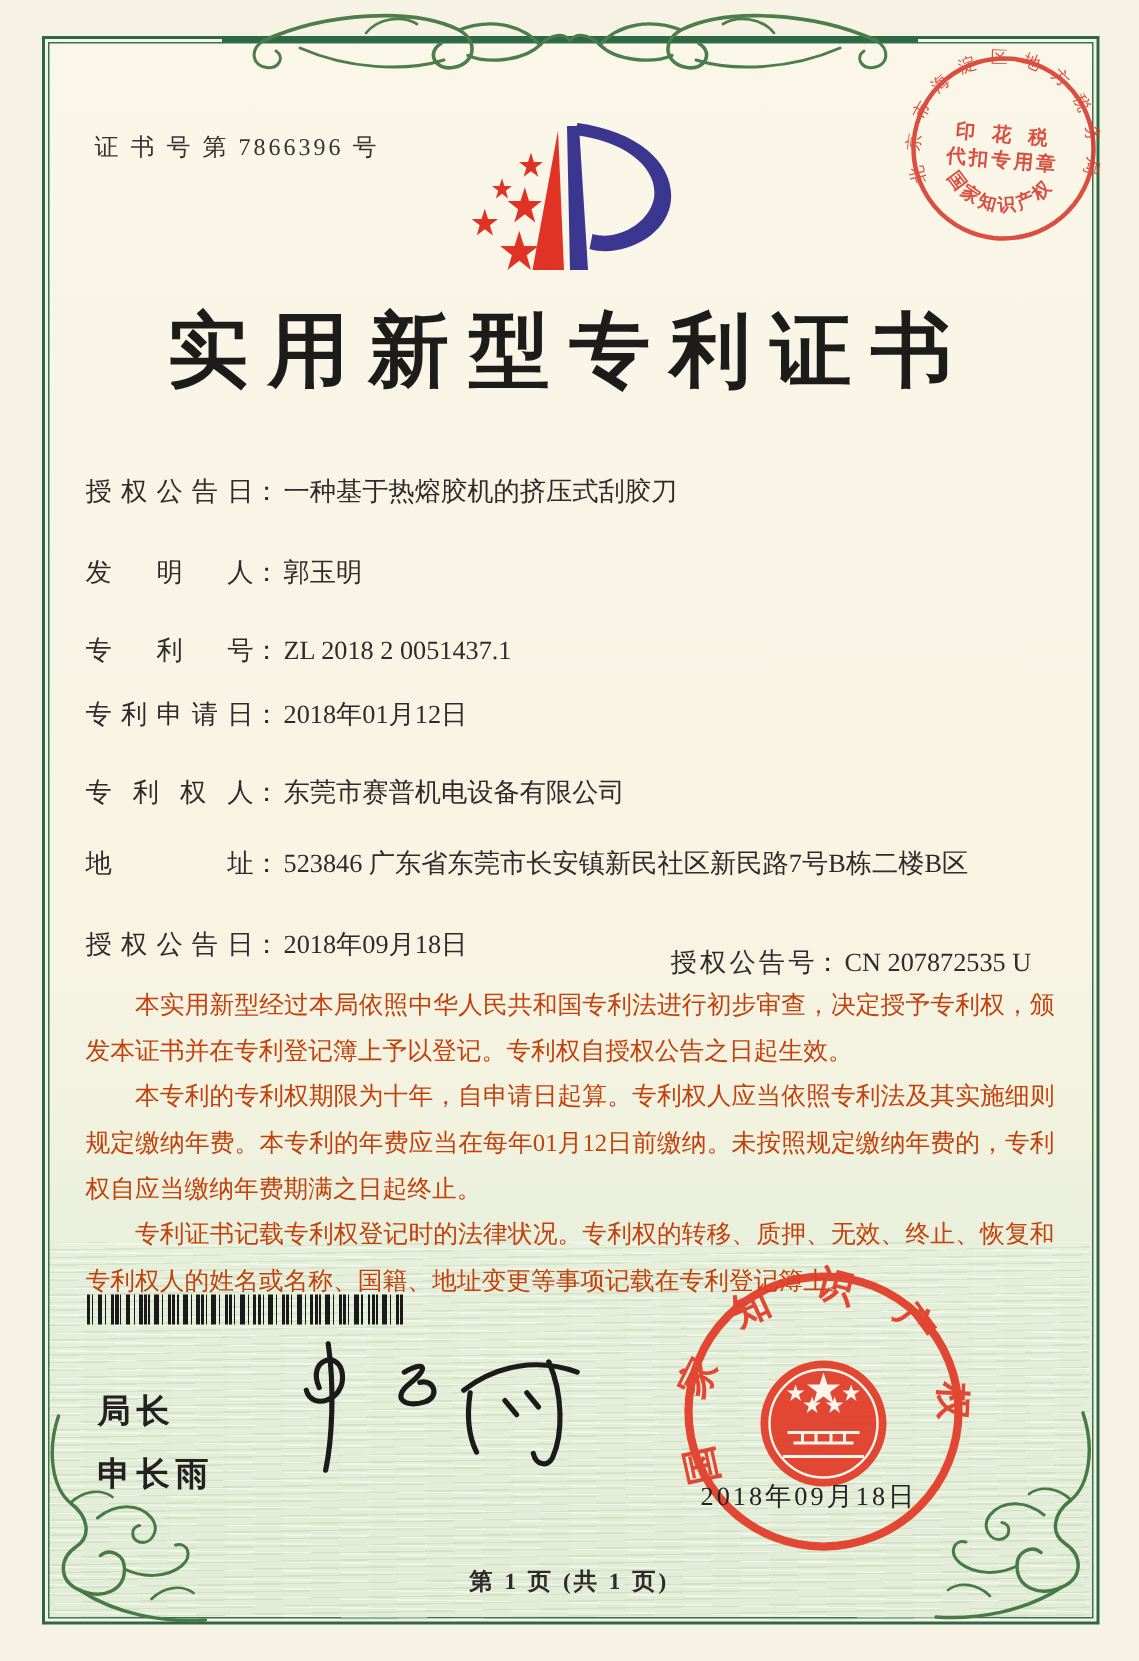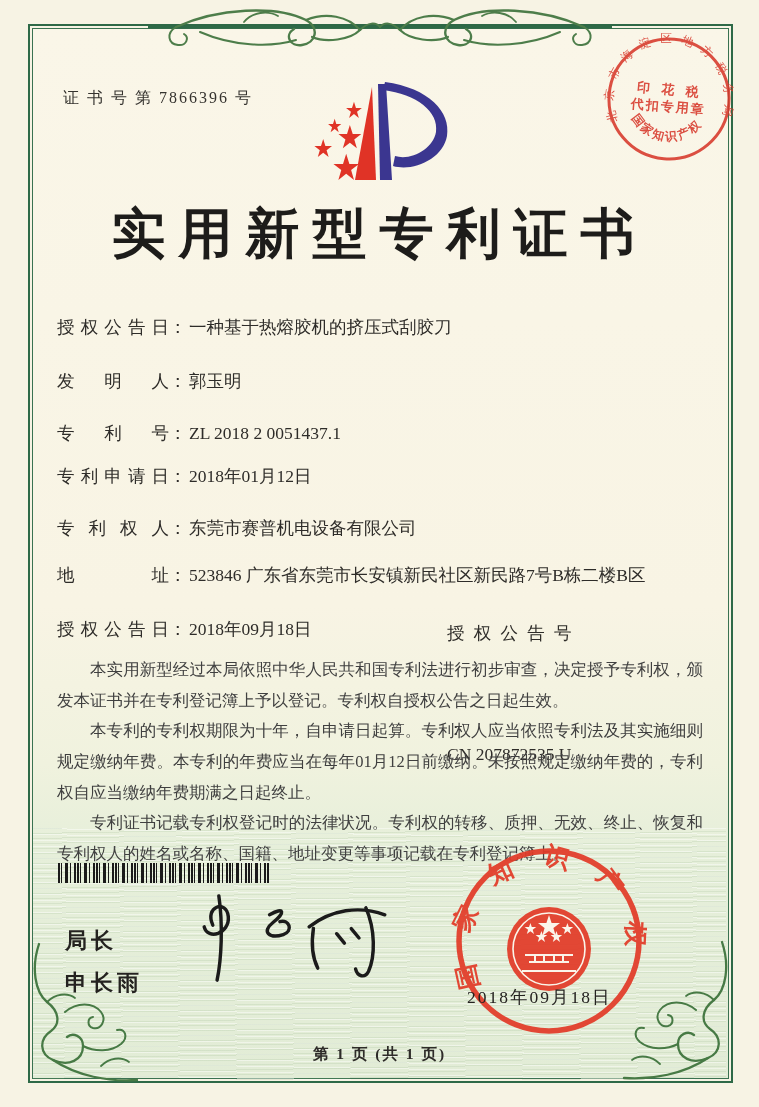--- a/index.html
+++ b/index.html
@@ -25,25 +25,25 @@
 
   .stamp-top { position:absolute; left:546px; top:33px; width:132px; height:132px; transform:rotate(5deg); opacity:.88; }
 
   .title { position:absolute; left:0; top:198px; width:645px; text-align:center;
            font-size:54px; font-weight:700; letter-spacing:13px; color:#1d1c1a; }
 
   .row { position:absolute; left:0; width:645px; display:flex; font-size:17.5px; line-height:1.45; }
   .fl { flex:0 0 112px; text-align:justify; text-align-last:justify; }
   .fc { flex:0 0 20px; }
   .fv { flex:1 1 auto; max-width:500px; }
-  .grant-right { position:absolute; left:390px; top:4px; display:flex;flex-direction:column; }
+  .grant-right { position:absolute; left:390px; top:12px; display:flex; }
   .grant-right .fl { flex:0 0 96px; }
 
   .paras { position:absolute; left:0; top:655px; width:646px; font-size:16.5px;
-           line-height:1.86; text-align:justify; color:#404040; }
+           line-height:1.86; text-align:justify; color:#c2410c; }
   .paras p { text-indent:2em; }
 
   .barcode { position:absolute; left:1px; top:863px; width:212px; height:20px;
      background:repeating-linear-gradient(90deg,
        #1a1a1a 0 2px, rgba(0,0,0,0) 2px 3px,
        #1a1a1a 3px 4px, rgba(0,0,0,0) 4px 7px,
        #1a1a1a 7px 10px, rgba(0,0,0,0) 10px 12px,
        #1a1a1a 12px 13px, rgba(0,0,0,0) 13px 16px,
        #1a1a1a 16px 18px, rgba(0,0,0,0) 18px 19px); }
 

